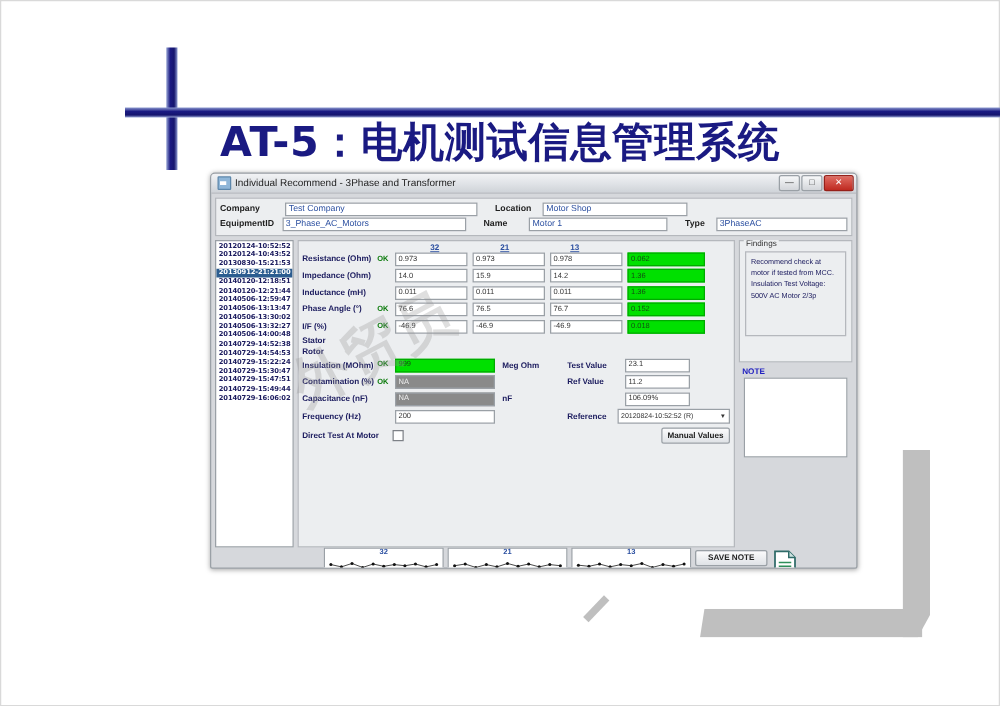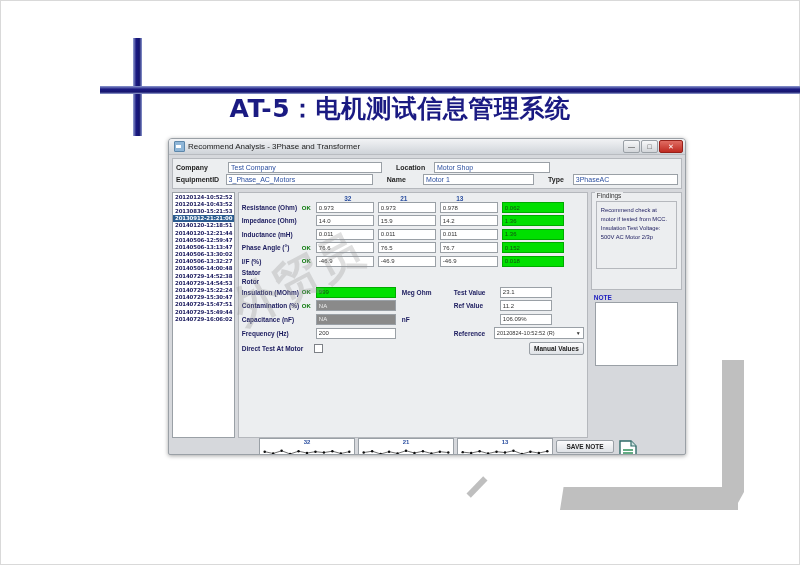--- a/index.html
+++ b/index.html
@@ -15,21 +15,21 @@
   .cross-h{position:absolute;left:100px;top:86px;width:700px;height:8px;
      background:linear-gradient(180deg,#8c99cf 0%,#1a1a82 40%,#15156e 75%,#9aa7d6 100%);}
   .deco-bar-h{position:absolute;left:560px;bottom:55px;width:178px;height:23px;background:#bfbfbf;
      clip-path:polygon(2% 0,100% 0,100% 100%,0% 100%);}
   .deco-bar-v{position:absolute;left:722px;bottom:55px;width:22px;height:150px;background:#bfbfbf;
      clip-path:polygon(0 0,100% 0,100% 88%,55% 100%,0 100%);}
   .deco-slash{position:absolute;left:465px;bottom:75px;width:24px;height:6px;background:#bfbfbf;
      transform:rotate(-46deg);}
   .slide-title{
     position:absolute;left:0;top:92px;width:800px;text-align:center;
-    color:#1a1a82;font-weight:bold;font-size:25px;letter-spacing:0.5px;
+    color:#1a1a82;font-weight:bold;font-size:33px;letter-spacing:0.5px;
     font-family:"DejaVu Sans","Liberation Sans",sans-serif;
   }
   
   .win{
     position:absolute;left:168px;top:138px;width:516px;height:315px;
     background:#d6d8dc;border:1px solid #9aa0a6;border-radius:4px 4px 2px 2px;
     box-shadow:0 1px 4px rgba(0,0,0,.35);overflow:hidden;
   }
   .titlebar{
     height:15px;background:linear-gradient(180deg,#f2f3f5 0%,#dfe2e6 55%,#cfd3d8 100%);
@@ -105,21 +105,21 @@
 <div class="deco-bar-h"></div>
 <div class="deco-bar-v"></div>
 <div class="deco-slash"></div>
 
 <div class="slide-title">AT-5：电机测试信息管理系统</div>
 
 <div class="win">
 
   <div class="titlebar">
     <span class="tb-icon"></span>
-    <span class="tb-title">Recommend Analysis - 3Phase and Transformer</span>
+    <span class="tb-title">Individual Recommend - 3Phase and Transformer</span>
     <span class="tb-btns">
       <span class="tb-btn">—</span>
       <span class="tb-btn">□</span>
       <span class="tb-btn close">✕</span>
     </span>
   </div>
 
   <div class="hdr">
     <div class="hdr-row">
       <span class="lbl" style="width:52px">Company</span>

